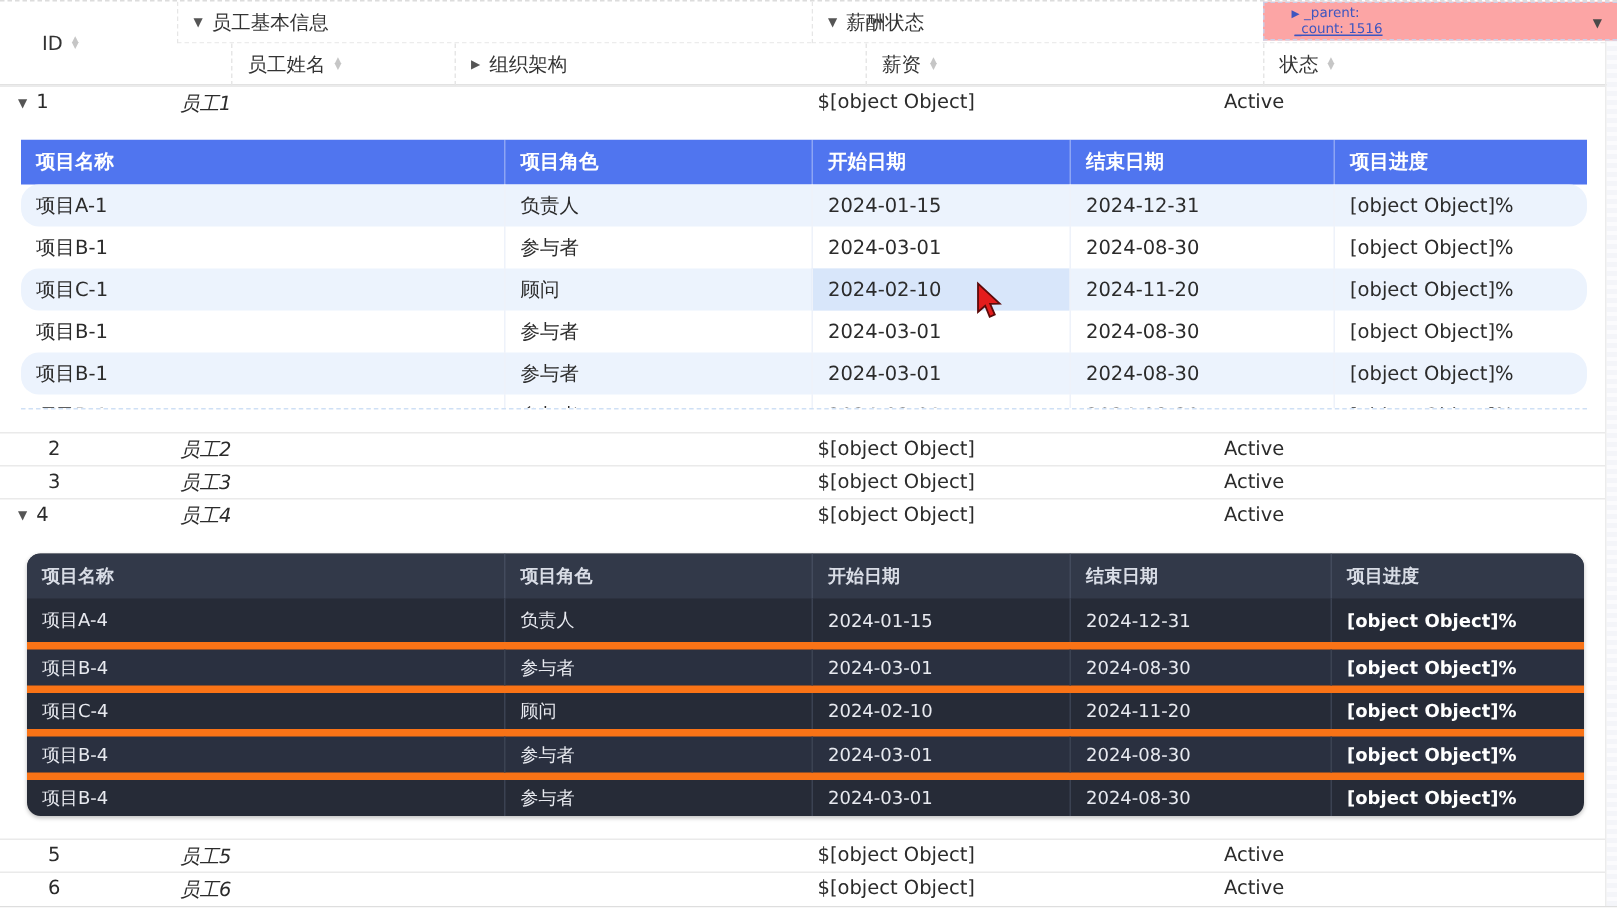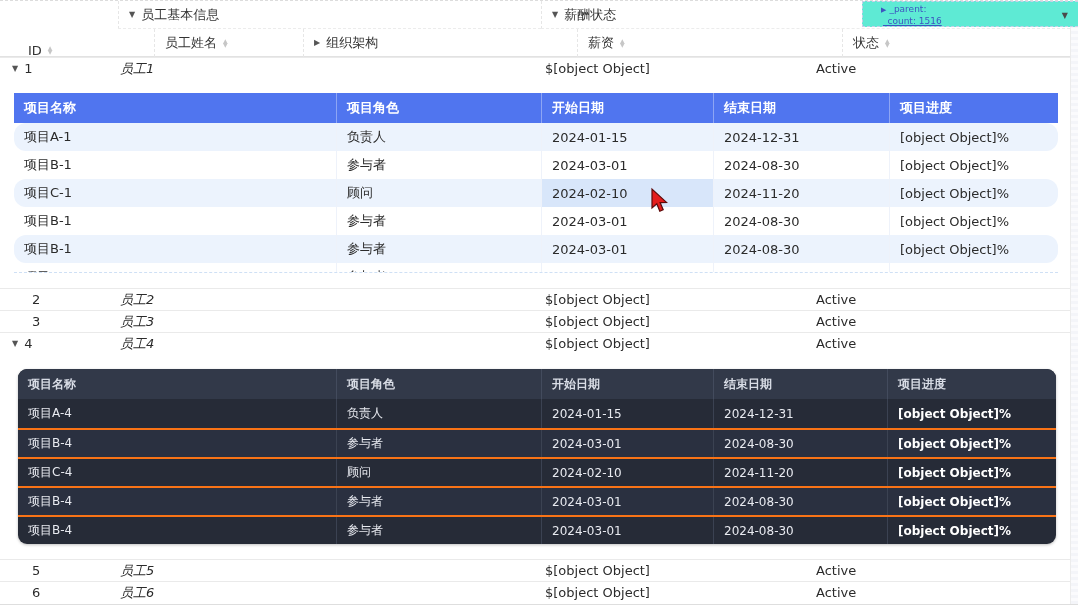--- a/index.html
+++ b/index.html
@@ -11,21 +11,21 @@
   
   .cols { display:grid; grid-template-columns:118px 149px 274px 265px 264px; width:1070px; }
 
   
   .grid-header { position:relative; height:56px; border-bottom:1px solid #e2e2e2; }
   .hrow { position:absolute; left:0; height:28px; }
   .hrow1 { top:0; } .hrow2 { top:28px; }
   .hcell { display:flex; align-items:center; gap:6px; padding-left:10px; color:#333;
            border-left:1px dashed #e6e6e6; height:28px; white-space:nowrap; }
   .id-cell-header { position:absolute; top:0; left:0; width:118px; height:56px;
-                    display:flex; align-items:center; gap:6px; padding-left:28px; color:#333;margin-top:21px; }
+                    display:flex; align-items:center; gap:6px; padding-left:28px; color:#333; }
   .group-cell { border-bottom:1px dashed #ececec; }
   .tri { font-size:8px; color:#555; line-height:1; }
   .sorter { display:inline-flex; flex-direction:column; align-items:center; line-height:4.5px;
             font-size:6px; color:#c6c6c6; }
   .span-basic { grid-column:2 / span 2; }
   .span-salary { grid-column:4 / span 2; }
 
   
   .mrow { height:22px; border-top:1px solid #eaeaea; align-items:center; }
   .mrow > div { display:flex; align-items:center; height:100%; overflow:hidden; white-space:nowrap; }
@@ -50,30 +50,30 @@
   .sub-row .hl { background:#d8e6fa; }
 
   
   .panel2 { height:205px; padding:15px 0 0 18px; }
   .darktable { width:1038px; height:175px; background:#262b37; border-radius:9px; overflow:hidden;
                box-shadow:0 1px 3px rgba(0,0,0,.25); font-size:12px; }
   .dark-cols { display:grid; grid-template-columns:318px 205px 172px 174px 169px; }
   .dark-head { height:30px; background:#323949; color:#d9dde6; font-weight:bold; }
   .dark-head > div { display:flex; align-items:center; padding-left:10px; border-left:1px solid #434b5d; }
   .dark-head > div:first-child { border-left:none; }
-  .dark-row { height:29px; color:#e8eaf0; border-top:2px solid #f97316; }
+  .dark-row { height:29px; color:#e8eaf0; border-top:5px solid #f97316; }
   .dark-row.alt { background:#2a3040; }
   .dark-row > div { display:flex; align-items:center; padding-left:10px; height:100%;
                     border-left:1px solid #3b4252; white-space:nowrap; }
   .dark-row > div:first-child { border-left:none; }
   .dark-row .bold, .dark-head .bold { font-weight:bold; color:#fff; }
 
   
-  .overlay { position:absolute; top:0; right:0; width:216px; height:26px; z-index:30;
-             background:#5eead4; border:1px dashed #c9cfe8; border-right:none;
+  .overlay { position:absolute; top:0; right:0; width:236px; height:26px; z-index:30;
+             background:#fca5a5; border:1px dashed #c9cfe8; border-right:none;
              font-size:9px; color:#3d56c0; padding:2px 4px 2px 18px; line-height:11px; }
   .overlay .l1 .otri { font-size:7px; color:#3d56c0; margin-right:3px; }
   .overlay .l2 { padding-left:2px; text-decoration:underline; }
   .overlay .dd { position:absolute; right:10px; top:8px; font-size:8px; color:#4a4a4a; }
 
   
   .cursor { position:absolute; left:646px; top:186px; z-index:40; pointer-events:none; }
 
   
   .vscroll { position:absolute; top:0; right:0; width:8px; height:605px;

